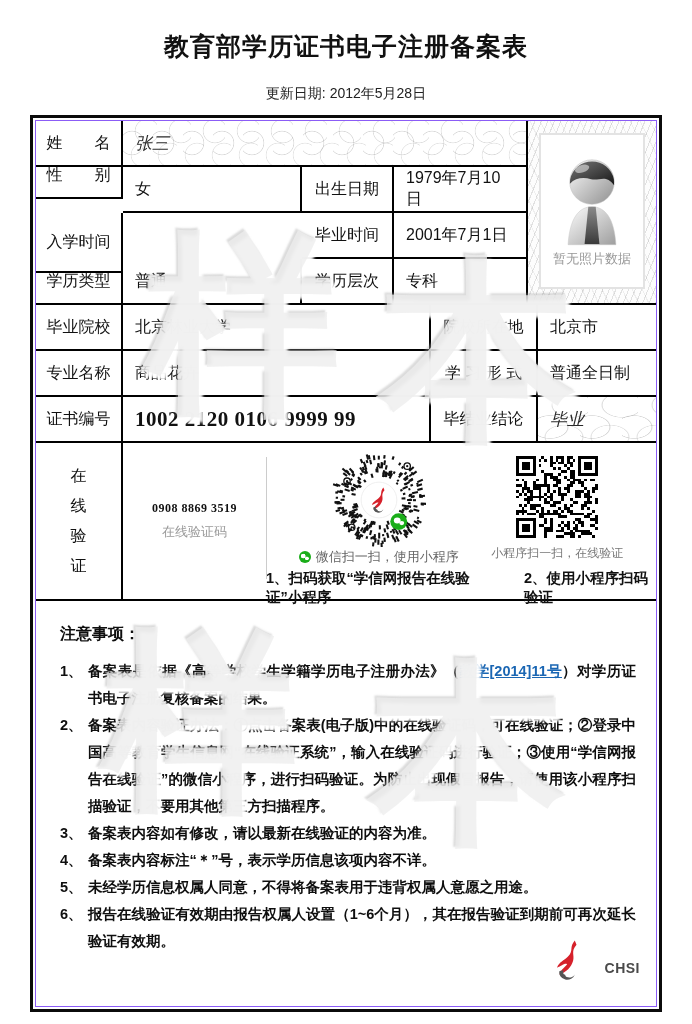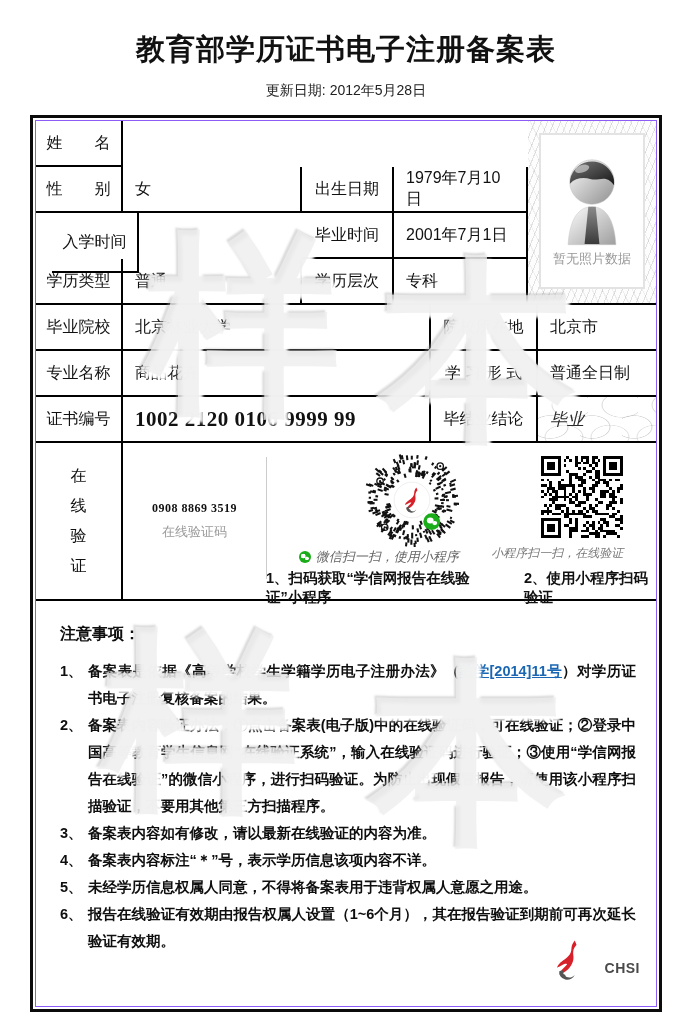--- a/index.html
+++ b/index.html
@@ -1,20 +1,20 @@
 <!DOCTYPE html>
 <html><head>
 <meta charset="utf-8">
 <style>
   html,body{margin:0;padding:0;background:#fff;}
   body{width:692px;height:1024px;overflow:hidden;position:relative;
        font-family:"Liberation Sans",sans-serif;color:#111;
        -webkit-font-smoothing:antialiased;}
-  .title{ text-align:center;margin:30px 0 0;font-size:29px;font-weight:bold;letter-spacing:1px;}
-  .update{text-align:center;margin-top:12px;font-size:14px;color:#222;}
+  .title{ text-align:center;margin:30px 0 0;font-size:25px;font-weight:bold;letter-spacing:1px;}
+  .update{text-align:center;margin-top:22px;font-size:14px;color:#222;}
   .outer{position:absolute;left:30px;top:115px;width:632px;height:897px;
          border:3px solid #0b0b0b;padding:2px;box-sizing:border-box;}
   .inner{position:relative;width:100%;height:100%;border:1px solid #8b5cf6;box-sizing:border-box;background:#fff;}
   .cell{position:absolute;box-sizing:border-box;border-right:2px solid #000;border-bottom:2px solid #000;
         display:flex;align-items:center;padding:0 12px;font-size:16px;background:transparent;}
   .cell.lbl{justify-content:center;padding:0 6px;letter-spacing:0;}
   .cell.noR{border-right:none;}
   .script{font-family:"Liberation Serif",serif;font-style:italic;font-size:17px;color:#2a2a2a;}
   .serifnum{font-family:"Liberation Serif",serif;font-weight:bold;font-size:21px;letter-spacing:.5px;}
   .guilloche1{background-image:
@@ -33,21 +33,21 @@
   .photo-box{position:absolute;left:11px;top:12px;right:11px;bottom:14px;background:#fff;
       border:2px solid #e3e3e3;display:flex;flex-direction:column;align-items:center;justify-content:center;gap:3px;}
   .photo-cap{font-size:13px;color:#979797;}
   .vlabel{width:18px;margin:0 auto;font-size:16px;line-height:30px;word-break:break-all;text-align:center;}
   .vrow{display:flex;height:100%;position:relative;}
   .vleft{width:143px;display:flex;flex-direction:column;align-items:center;justify-content:center;gap:7px;}
   .vcode-cap{font-size:13px;color:#999;}
   .vdiv{position:absolute;left:143px;top:14px;height:122px;width:1px;background:#ccc;}
   .vright{flex:1;display:flex;flex-direction:column;padding-top:10px;}
   .qr-row{display:flex;justify-content:space-evenly;align-items:flex-start;}
-  .code-block{display:flex;flex-direction:column;align-items:flex-end;font-style:italic;}
+  .code-block{display:flex;flex-direction:column;align-items:center;}
   .mp-cap{margin-top:1px;color:#666;font-size:13px;display:flex;align-items:center;gap:5px;}
   .qr-cap{margin-top:7px;color:#777;font-size:12px;}
   .wicon{width:12px;height:12px;border-radius:50%;display:inline-block;
       background:radial-gradient(circle at 35% 42%, #fff 0 2.1px, transparent 2.6px),
                  radial-gradient(circle at 66% 62%, #fff 0 1.6px, transparent 2.1px),#1aad19;}
   .steps{display:flex;gap:26px;justify-content:center;font-weight:600;font-size:14.5px;margin-top:3px;color:#111;}
   .notes{position:absolute;left:22px;top:499px;width:578px;font-size:14.5px;line-height:27px;font-weight:600;color:#0e0e0e;}
   .notes h3{margin:0 0 11px 2px;font-size:16px;}
   .nitem{position:relative;padding-left:30px;text-align:justify;}
   .nnum{position:absolute;left:2px;top:0;}
@@ -90,40 +90,43 @@
   </defs>
 </svg>
 
 <h1 class="title">教育部学历证书电子注册备案表</h1>
 <div class="update"><span>更新日期: </span><span>2012年5月28日</span></div>
 
 <div class="outer">
 <div class="inner">
 
   <div class="cell lbl" style="left:0;top:0;width:87px;height:46px">姓　　名</div>
+  <div class="cell guilloche1" style="left:87px;top:0;width:405px;height:46px">
+        <span class="script">张三</span>
+      </div>
 
   <div class="cell noR hatch" style="left:492px;top:0;width:128px;height:184px;padding:0">
     <div class="photo-box">
       <svg width="66" height="92" viewBox="0 0 80 110">
         <circle cx="40" cy="32" r="27" fill="url(#gHead)" stroke="#bdbdbd" stroke-width="0.6"></circle>
         <path d="M13.5,29 A27,27 0 0 1 66.5,29 L66.8,36 C57,22 49,31 39,28.5 C29,26 20,27 13.2,34 Z" fill="url(#gHair)"></path>
         <ellipse cx="28" cy="16" rx="9" ry="4.5" fill="rgba(255,255,255,.5)" transform="rotate(-18 28 16)"></ellipse>
         <path d="M11,108 C13,76 24,62 40,62 C56,62 67,76 69,108 Z" fill="url(#gBody)" stroke="#c6c6c6" stroke-width="0.6"></path>
         <path d="M35.5,62 L44.5,62 L49,107 L31,107 Z" fill="url(#gTie)"></path>
       </svg>
       <div class="photo-cap">暂无照片数据</div>
     </div>
   </div>
 
-  <div class="cell lbl" style="left:0;top:46px;width:87px;height:46px">性　　别</div>
+  <div class="cell lbl" style="left:0;top:32px;width:87px;height:46px">性　　别</div>
   <div class="cell" style="left:87px;top:46px;width:179px;height:46px">女</div>
   <div class="cell lbl" style="left:266px;top:46px;width:92px;height:46px">出生日期</div>
   <div class="cell" style="left:358px;top:46px;width:134px;height:46px">1979年7月10日</div>
 
-  <div class="cell lbl" style="left:16px;top:92px;width:87px;height:60px">入学时间</div>
+  <div class="cell lbl" style="left:0;top:92px;width:87px;height:60px">入学时间</div>
   <div class="cell lbl" style="left:266px;top:92px;width:92px;height:46px">毕业时间</div>
   <div class="cell" style="left:358px;top:92px;width:134px;height:46px">2001年7月1日</div>
 
   <div class="cell lbl" style="left:0;top:138px;width:87px;height:46px">学历类型</div>
   <div class="cell" style="left:87px;top:138px;width:179px;height:46px">普通</div>
   <div class="cell lbl" style="left:266px;top:138px;width:92px;height:46px">学历层次</div>
   <div class="cell" style="left:358px;top:138px;width:134px;height:46px">专科</div>
 
   <div class="cell lbl" style="left:0;top:184px;width:87px;height:46px">毕业院校</div>
   <div class="cell" style="left:87px;top:184px;width:308px;height:46px">北京林业大学</div>

